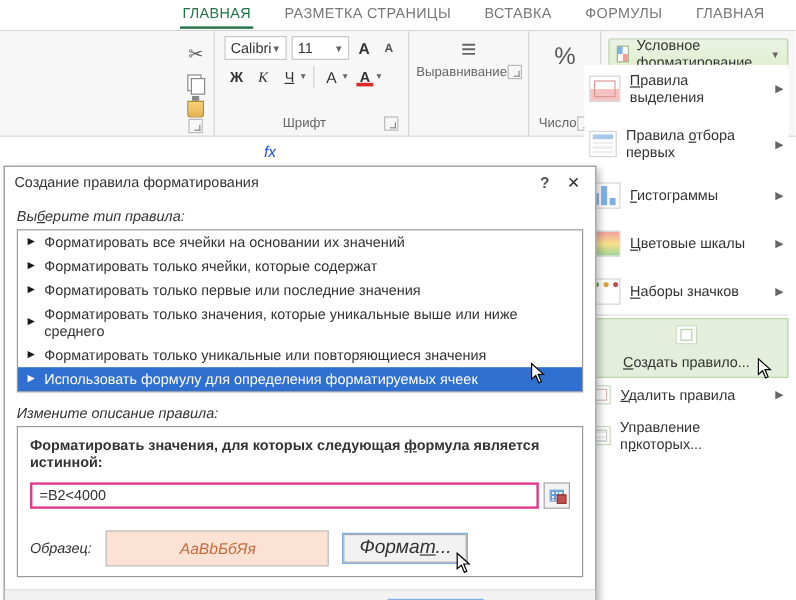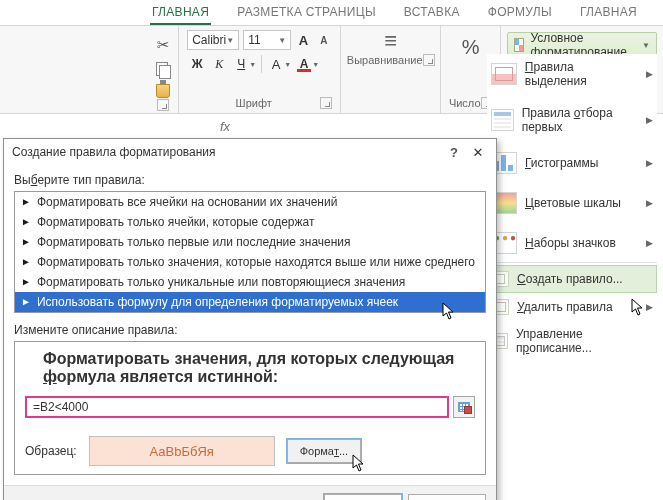--- a/index.html
+++ b/index.html
@@ -1,19 +1,19 @@
 <!DOCTYPE html>
 <html><head>
 <meta charset="utf-8">
 <style>
   * { box-sizing: border-box; font-family: "Segoe UI", Tahoma, sans-serif; }
   body { margin: 0; background: #fff; width: 663px; height: 500px; overflow: hidden; font-size: 12px; color: #333; position: relative; }
 
   
-  .ribbon-tabs { display: flex; align-items: center; height: 26px; padding-left: 150px; gap: 24px; font-size: 12px; color: #777; border-bottom: 1px solid #d5d5d5; }
+  .ribbon-tabs { display: flex; align-items: flex-start; height: 26px; padding-left: 150px; gap: 24px; font-size: 12px; color: #777; border-bottom: 1px solid #d5d5d5; }
   .ribbon-tabs span { padding: 4px 2px 6px 2px; letter-spacing: 0.3px; }
   .ribbon-tabs .active { color: #217346; border-bottom: 2px solid #217346; padding-bottom: 4px; }
 
   .ribbon-body { display: flex; align-items: stretch; height: 88px; border-bottom: 1px solid #d5d5d5; padding-left: 148px; background: #f7f7f7; }
   .group { border-right: 1px solid #d5d5d5; padding: 4px 8px 2px 8px; display: flex; flex-direction: column; justify-content: space-between; }
   .group-title { text-align: center; font-size: 11px; color: #666; padding: 2px 0; }
   .mini { width: 12px; height: 12px; border: 1px solid #bbb; display: inline-block; position: relative; }
   .mini:after { content:""; position:absolute; right:1px; bottom:1px; width:4px; height:4px; border-right:1px solid #888; border-bottom:1px solid #888; }
 
   
@@ -63,21 +63,21 @@
   .cond-ic span:nth-child(2){background:#fff;}
   .cond-ic span:nth-child(3){background:#fff;}
   .cond-ic span:nth-child(4){background:#f29b9b;}
   .dd-sm { font-size:8px; color:#666; }
 
   
   .cf-menu { position:absolute; right:6px; top:54px; width:170px; background:#fff; }
   .cf-item { display:flex; align-items:center; gap:8px; padding:6px 4px; font-size:12px; color:#333; }
   .cf-item.spaced { margin-top:6px; }
   .cf-item .lbl .u { text-decoration: underline; }
-  .cf-item.hover { background:#e3efda; border:1px solid #b6d7a8; padding:5px 3px; }
+  .cf-item.hover { background:#e3efda; border:1px solid #b6d7a8; padding:5px 3px;flex-direction:column; }
   .cf-sep { height:1px; background:#e0e0e0; margin:2px 0; }
   .cf-icon { width:26px; height:22px; display:flex; align-items:center; justify-content:center; border:1px solid #d5d5d5; background:#fff; position:relative; }
   .cf-icon.small { width:18px; height:16px; border:1px solid #cbd7c0; }
   .chev { margin-left:auto; font-size:9px; color:#666; }
 
   
   .ic-highlight { background: linear-gradient(#fff 50%, #f6c1c1 50%); }
   .ic-highlight:before{content:"";position:absolute;inset:3px;border:1px solid #d99;}
   .ic-toptbl { background:#fff; }
   .ic-toptbl:before{content:"";position:absolute;left:2px;right:2px;top:2px;height:4px;background:#a7c8ea;}
@@ -93,52 +93,52 @@
   .ic-newrule:before{content:"";width:8px;height:8px;border:1px solid #b7cfa7;}
   .ic-delrule:before{content:"";position:absolute;inset:2px;border:1px solid #d5b5b5;}
   .ic-manage:before{content:"";position:absolute;inset:2px;border:1px solid #c8c8c8;background:repeating-linear-gradient(#eee,#eee 2px,#fff 2px,#fff 4px);}
 
   
   .cursor2 { position:absolute; right:16px; top:298px; pointer-events:none; }
 
   
   .wrap-forstrip { position:absolute; left:0; top:115px; width:500px; }
   .strip { height:22px; display:flex; align-items:center; padding-left:220px; }
-  .fx { font-style:italic; color:#737373; font-size:13px; }
+  .fx { font-style:italic; color:#1d4ed8; font-size:13px; }
 
   .dlg { position:absolute; left:3px; top:138px; width:494px; border:1px solid #8f8f8f; background:#fff; box-shadow:3px 3px 6px rgba(0,0,0,0.25); }
   .dlg-title { display:flex; align-items:center; height:26px; padding:0 6px 0 8px; font-size:12px; }
   .dlg-title .sp { flex:1; }
   .dlg-title .q { width:24px; text-align:center; font-weight:bold; font-size:13px; color:#555;}
   .dlg-title .x { width:24px; text-align:center; font-size:13px; }
   .dlg-body { padding: 4px 10px 10px 10px; }
-  .section-label { font-size:12px; margin:4px 0 4px 0; }
+  .section-label { font-size:12px; margin:4px 0 4px 0;font-style:italic; }
   .section-label .u { text-decoration: underline; }
 
   .rule-list { border:1px solid #9a9a9a; background:#fff; }
   .rule-list .row { padding:3px 6px; font-size:12px; display:flex; align-items:center; gap:6px; }
   .rule-list .row .arw { color:#1a1a1a; font-size:10px; line-height:1; }
   .rule-list .row.sel { background:#2f6fd0; color:#fff; }
   .rule-list .row.sel .arw { color:#fff; }
   .cursor1 { position:absolute; left:442px; top:302px; pointer-events:none; }
 
   .desc-box { border:1px solid #9a9a9a; background:#fff; padding:8px 10px; margin-top:4px; }
-  .desc-box .bold { font-weight:bold; font-size:16px;margin-left:18px; }
+  .desc-box .bold { font-weight:bold; font-size:12px; }
   .formula-row { display:flex; gap:4px; margin:10px 0 6px 0; }
   .formula-input { flex:1; border:2px solid #e1398d; height:22px; padding:2px 6px; font-size:12px; background:#fff; display:flex; align-items:center; }
   .ref-btn { width:22px; height:22px; border:1px solid #a7a7a7; background:#f3f3f3; display:flex; align-items:center; justify-content:center; }
   .ref-btn .g { width:12px; height:10px; background:
       repeating-linear-gradient(#6aa0d8,#6aa0d8 1px,transparent 1px,transparent 3px),
       repeating-linear-gradient(90deg,#6aa0d8,#6aa0d8 1px,transparent 1px,transparent 3px);
       border:1px solid #6aa0d8; position:relative;}
   .ref-btn .g:after { content:""; position:absolute; right:-3px; bottom:-3px; width:6px;height:6px; background:#c0504d; border:1px solid #903a37;}
 
-  .sample-row { display:flex; align-items:center; gap:12px; margin-top:18px; }
+  .sample-row { display:flex; align-items:center; gap:12px; margin-top:18px;font-style:italic; }
   .sample-box { width:186px; height:30px; border:1px solid #bfbfbf; background:#fbe2d5; color:#c76b3f; display:flex; align-items:center; justify-content:center; font-size:13px; }
-  .ghost-btn { height:24px; padding:0 12px; border:1px solid #adadad; background:#f1f1f1; font-size:11px; display:flex; align-items:center; position:relative; }
+  .ghost-btn { height:24px; padding:0 12px; border:1px solid #adadad; background:#f1f1f1; font-size:16px; display:flex; align-items:center; position:relative; }
   .ghost-btn.focus { box-shadow:0 0 0 1px #7eb0e3; }
   .ghost-btn .u { text-decoration: underline; }
   .cursor3 { position:absolute; right:-8px; bottom:-12px; }
 
   .dlg-footer { display:flex; justify-content:flex-end; gap:6px; padding:8px 10px; border-top:1px solid #dcdcdc; background:#f2f2f2; }
   .dlg-footer .btn { width:78px; height:22px; border:1px solid #adadad; background:#fdfdfd; font-size:12px; display:flex; align-items:center; justify-content:center; }
   .dlg-footer .btn.primary { box-shadow:0 0 0 1px #7eb0e3; }
 
   
   .cursor-svg { width:16px; height:20px; }
@@ -275,21 +275,21 @@
     <span class="cf-icon small ic-newrule"></span>
     <span class="lbl"><span></span><span class="u">С</span><span>оздать правило...</span></span>
   </div>
   <div class="cf-item">
     <span class="cf-icon small ic-delrule"></span>
     <span class="lbl"><span></span><span class="u">У</span><span>далить правила</span></span>
     <span class="chev">▶</span>
   </div>
   <div class="cf-item">
     <span class="cf-icon small ic-manage"></span>
-    <span class="lbl"><span>Управление п</span><span class="u">р</span><span>описание...</span></span>
+    <span class="lbl"><span>Управление п</span><span class="u">р</span><span>которых...</span></span>
   </div>
 </div>
 
 <svg class="cursor-svg cursor2" viewBox="0 0 16 20">
     <path d="M1 1 L1 14 L4.5 11 L7 17 L9 16 L6.5 10 L11 10 Z" fill="#fff" stroke="#000" stroke-width="1"></path>
   </svg>
 
 <div class="dlg">
   <div class="dlg-title">
     <span>Создание правила форматирования</span>
@@ -311,21 +311,21 @@
       <div class="row">
           <span class="arw">►</span>
           <span>Форматировать только ячейки, которые содержат</span>
         </div>
       <div class="row">
           <span class="arw">►</span>
           <span>Форматировать только первые или последние значения</span>
         </div>
       <div class="row">
           <span class="arw">►</span>
-          <span>Форматировать только значения, которые находятся выше или ниже среднего</span>
+          <span>Форматировать только значения, которые уникальные выше или ниже среднего</span>
         </div>
       <div class="row">
           <span class="arw">►</span>
           <span>Форматировать только уникальные или повторяющиеся значения</span>
         </div>
       <div class="row sel">
           <span class="arw">►</span>
           <span>Использовать формулу для определения форматируемых ячеек</span>
         </div>
     </div>

